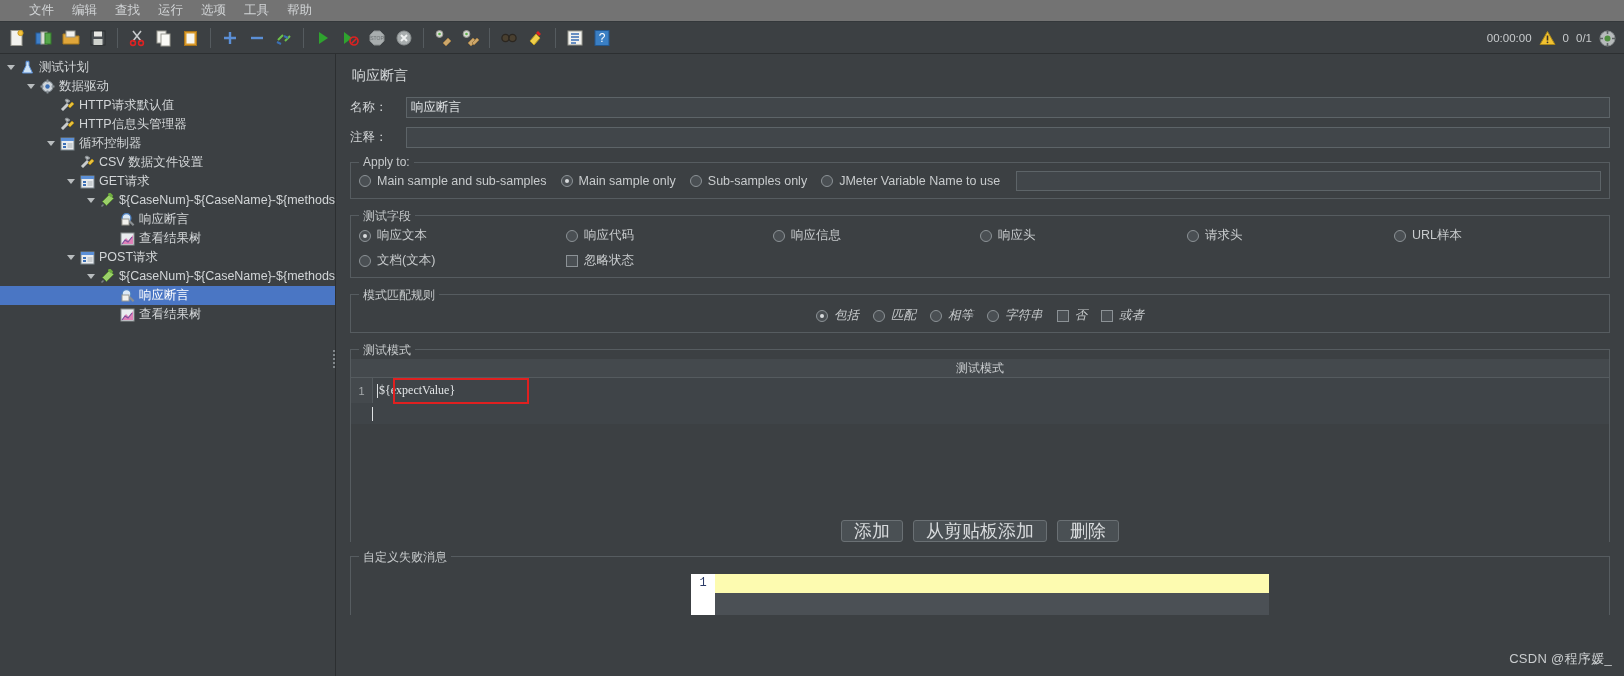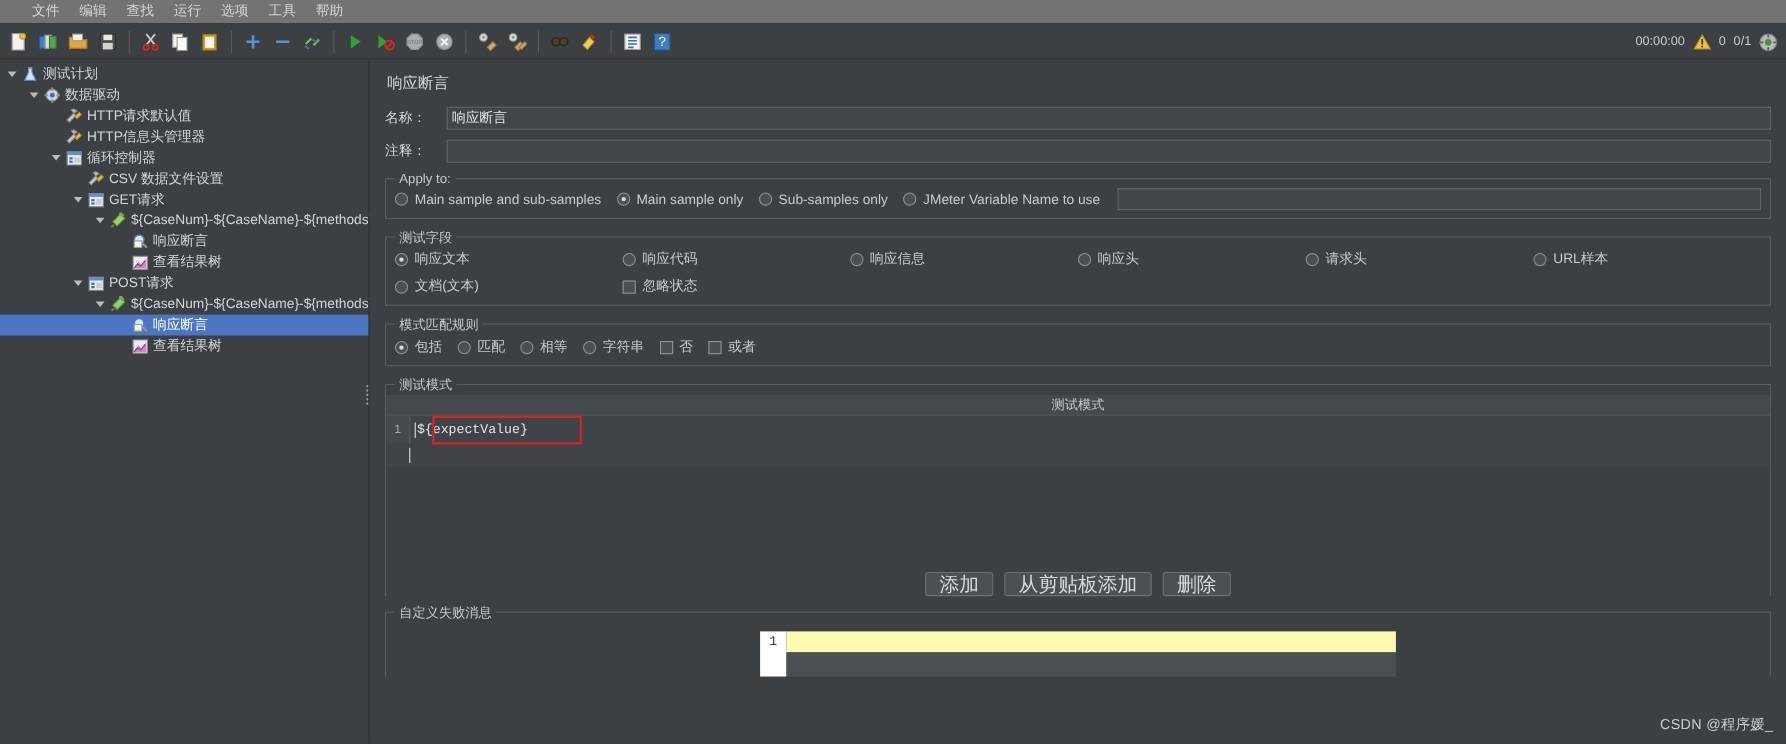--- a/index.html
+++ b/index.html
@@ -111,38 +111,38 @@
     background: #4a4f53; margin-right: 6px; flex-shrink: 0;
   }
 
   .applyrow { display: flex; align-items: center; gap: 0px; }
   .applyrow .opt { margin-right: 14px; }
   .applyrow .tf { height: 20px; margin-left: 2px; }
 
   .fieldgrid { display: grid; grid-template-columns: 1fr 1fr 1fr 1fr 1fr 1fr; row-gap: 8px; }
   .fieldgrid .cell { display: flex; align-items: center; }
 
-  .rulesrow { display: flex; align-items: center; gap: 14px; padding: 2px 0 2px 0; }
+  .rulesrow { display: flex; justify-content: center; align-items: center; gap: 14px; padding: 2px 0 2px 0; font-style: italic; }
 
   
   .tbl-head {
     height: 19px; background: #44494d; border-bottom: 1px solid #555b5f;
     display: flex; align-items: center; justify-content: center;
     font-size: 12px; color: #c8cbcd;
   }
   .tbl-body { background: #3f4448; }
   .trow { height: 25px; display: flex; align-items: stretch; }
   .tnum {
     width: 22px; background: #44494d; color: #a7abad;
     font-size: 11px; display: flex; align-items: center; justify-content: center;
     border-right: 1px solid #555b5f;
   }
   .tcell {
     flex: 1; display: flex; align-items: center;
-    font-family: Liberation Mono, monospace;
+    font-family: Liberation Serif, serif;
     font-size: 12px; color: #e2e5e7; padding-left: 4px; position: relative;
   }
   .redbox {
     position: absolute; left: 20px; top: 0px;
     width: 136px; height: 26px; border: 2px solid #e02020; pointer-events: none;
   }
   .caret { width: 1px; height: 14px; background: #dfe2e4; margin-right: 1px; }
   .emptyrow { height: 21px; background: #3f4448; border-top: none; display:flex; }
   .emptyrow .caretcol { width: 24px; display:flex; align-items:center; justify-content:flex-end; padding-right:1px;}
 

